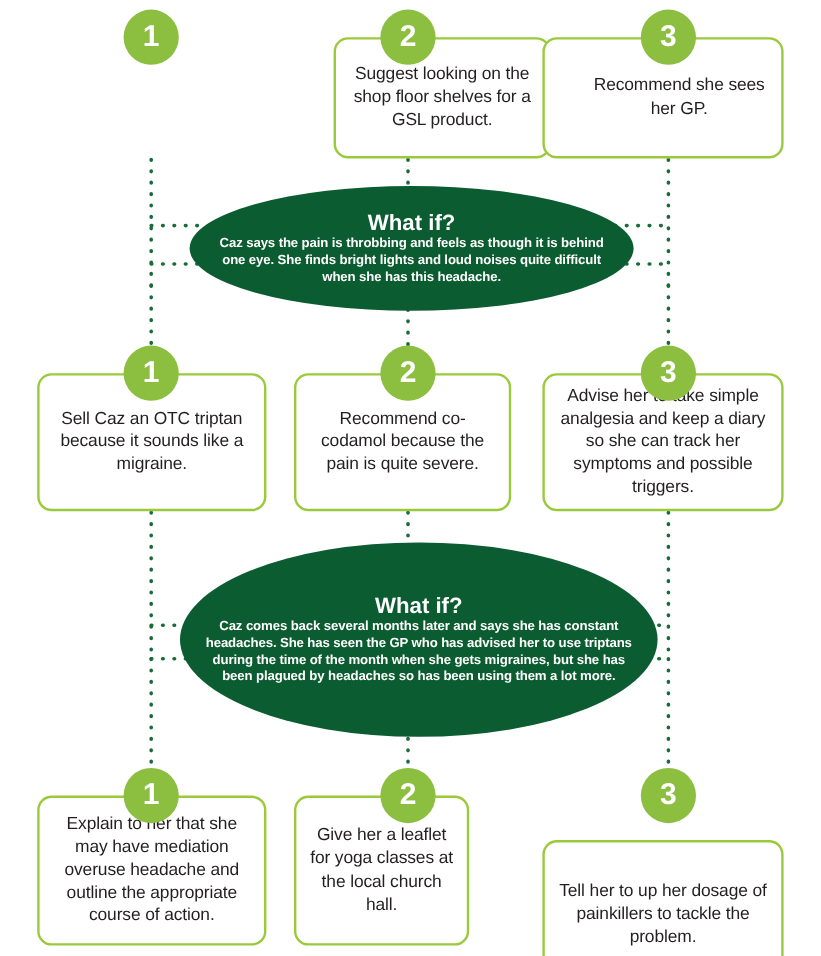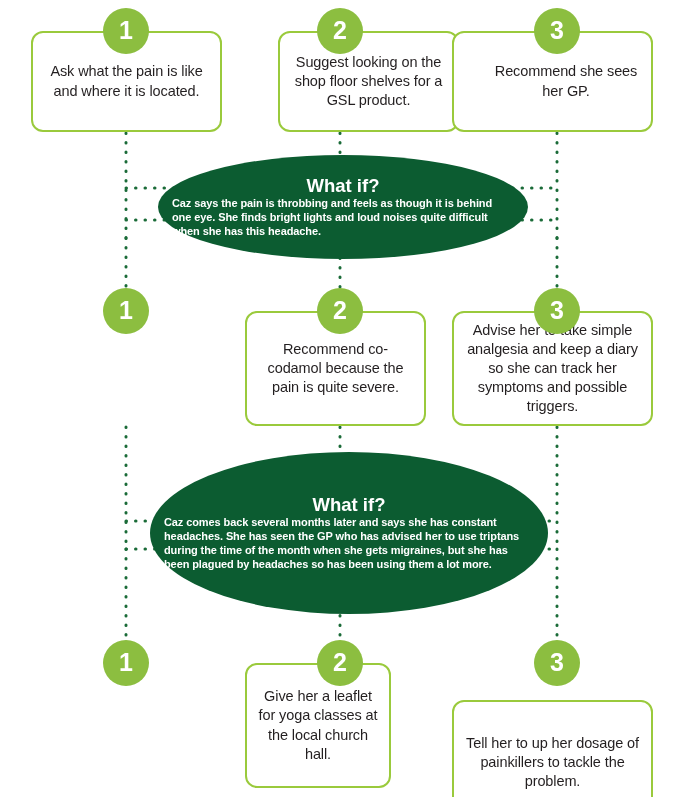--- a/index.html
+++ b/index.html
@@ -73,21 +73,21 @@
   .whatif {
     position: absolute;
     background: #0C5C31;
     border-radius: 50%;
     display: flex;
     flex-direction: column;
     align-items: center;
     justify-content: center;
     z-index: 4;
     color: #ffffff;
-    text-align: left;
+    text-align: center;
   }
   .whatif-title {
     font-size: 18.5px;
     font-weight: bold;
     line-height: 1.15;
     margin-bottom: 1px;
   }
   .whatif-body {
     font-size: 11px;
     line-height: 1.26;
@@ -127,23 +127,20 @@
       <path d="M557,427 L557,545"></path>
       <path d="M492,521 L557,521"></path>
       <path d="M492,549 L557,549"></path>
 
       <path d="M126,549 L126,652"></path>
       <path d="M340,606 L340,652"></path>
       <path d="M557,549 L557,652"></path>
     </g>
   </svg>
 
-  <div class="option-box" style="left:31px;  top:31px; width:191px; height:101px;">
-    <div class="option-text">Ask what the pain is like and where it is located.</div>
-  </div>
   <div class="option-box" style="left:245px; top:31px; width:181px; height:101px;margin-left:33px;">
     <div class="option-text">Suggest looking on the shop floor shelves for a GSL product.</div>
   </div>
   <div class="option-box" style="left:452px; top:31px; width:201px; height:101px;padding-left:27px;">
     <div class="option-text">Recommend she sees her GP.</div>
   </div>
 
   <div class="badge" style="left:103px; top:8px;">
     <span>1</span>
   </div>
@@ -152,20 +149,23 @@
   </div>
   <div class="badge" style="left:534px; top:8px;">
     <span>3</span>
   </div>
 
   <div class="whatif" style="left:158px; top:155px; width:370px; height:104px;">
     <div class="whatif-title">What if?</div>
     <div class="whatif-body">Caz says the pain is throbbing and feels as though it is behind one eye. She finds bright lights and loud noises quite difficult when she has this headache.</div>
   </div>
 
+  <div class="option-box" style="left:31px;  top:311px; width:191px; height:115px;">
+    <div class="option-text">Sell Caz an OTC triptan because it sounds like a migraine.</div>
+  </div>
   <div class="option-box" style="left:245px; top:311px; width:181px; height:115px;">
     <div class="option-text">Recommend co-codamol because the pain is quite severe.</div>
   </div>
   <div class="option-box" style="left:452px; top:311px; width:201px; height:115px;">
     <div class="option-text">Advise her to take simple analgesia and keep a diary so she can track her symptoms and possible triggers.</div>
   </div>
 
   <div class="badge" style="left:103px; top:288px;">
     <span>1</span>
   </div>
@@ -174,20 +174,23 @@
   </div>
   <div class="badge" style="left:534px; top:288px;">
     <span>3</span>
   </div>
 
   <div class="whatif" style="left:150px; top:452px; width:398px; height:162px;">
     <div class="whatif-title">What if?</div>
     <div class="whatif-body">Caz comes back several months later and says she has constant headaches. She has seen the GP who has advised her to use triptans during the time of the month when she gets migraines, but she has been plagued by headaches so has been using them a lot more.</div>
   </div>
 
+  <div class="option-box" style="left:31px;  top:663px; width:191px; height:125px;">
+    <div class="option-text">Explain to her that she may have mediation overuse headache and outline the appropriate course of action.</div>
+  </div>
   <div class="option-box" style="left:245px; top:663px; width:146px; height:125px;">
     <div class="option-text">Give her a leaflet for yoga classes at the local church hall.</div>
   </div>
   <div class="option-box" style="left:452px; top:700px; width:201px; height:125px;">
     <div class="option-text">Tell her to up her dosage of painkillers to tackle the problem.</div>
   </div>
 
   <div class="badge" style="left:103px; top:640px;">
     <span>1</span>
   </div>

